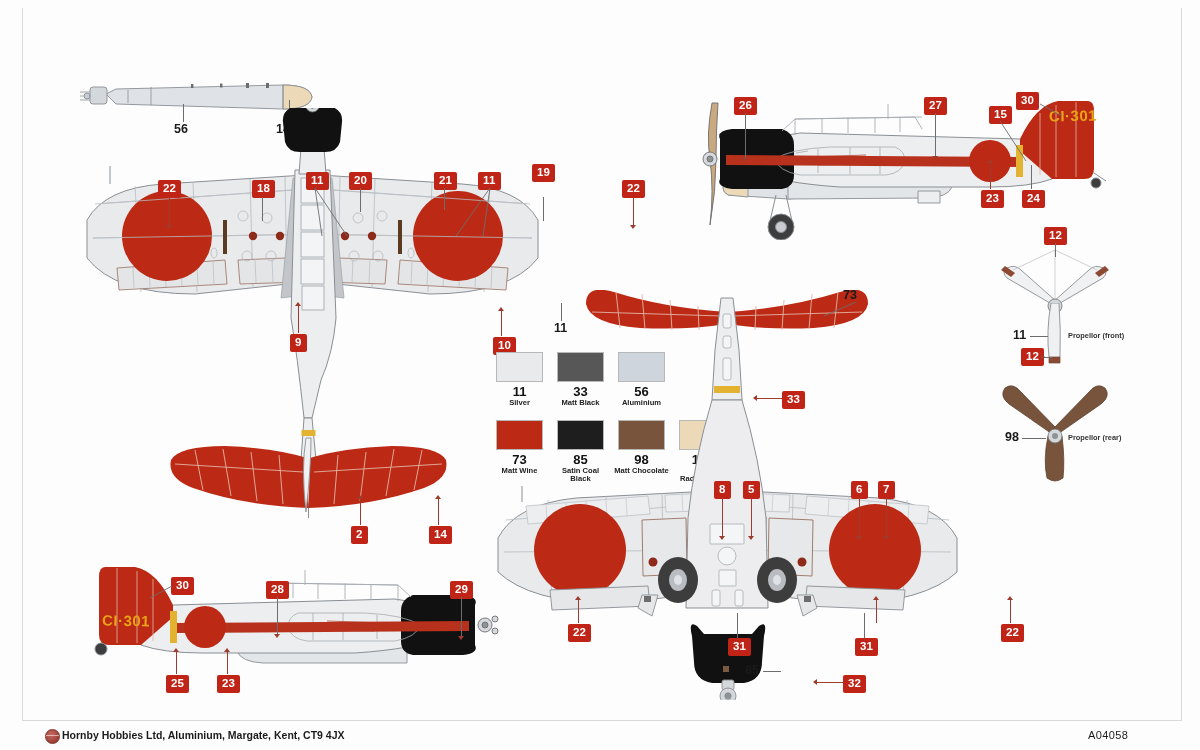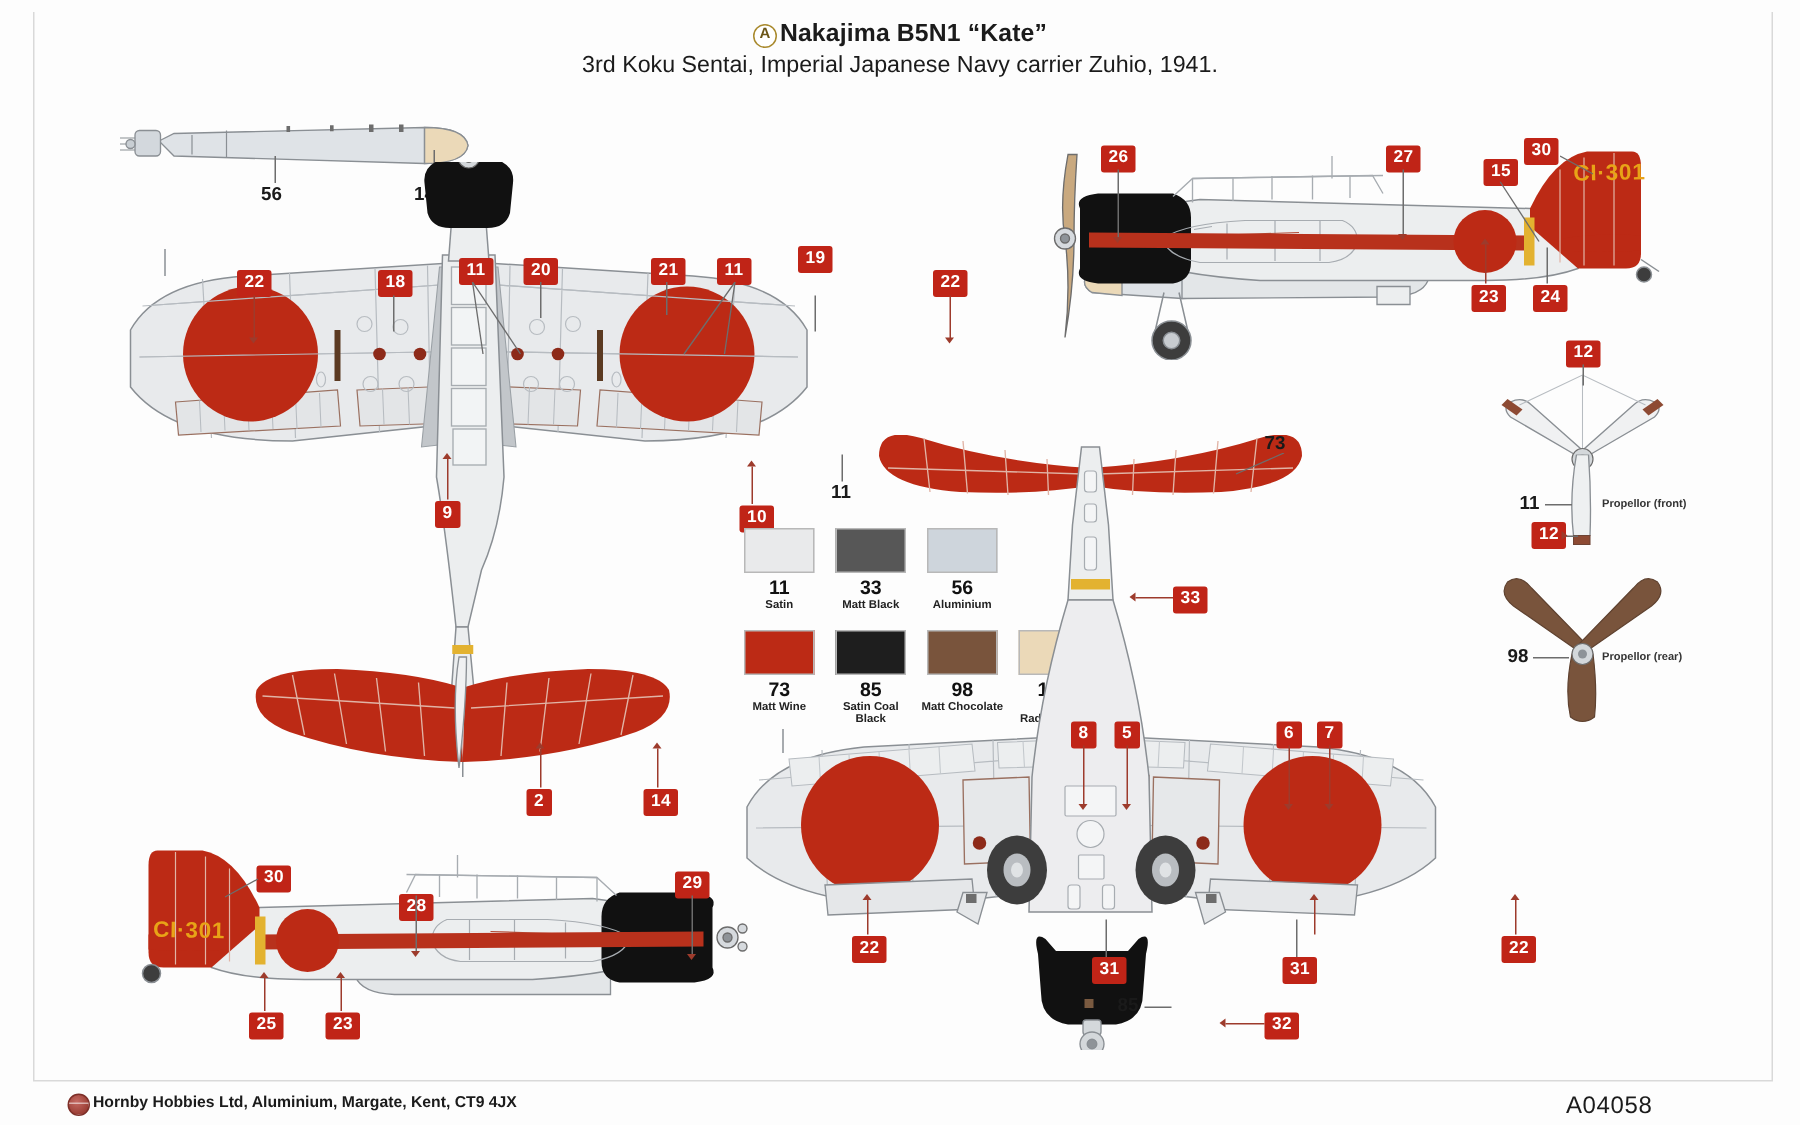--- a/index.html
+++ b/index.html
@@ -60,41 +60,35 @@
   
   .footer{position:absolute;left:62px;top:729px;font-size:10.5px;font-weight:bold;color:#1b1b1b;}
   .hornby-logo{
     position:absolute;left:45px;top:729px;width:13px;height:13px;border-radius:50%;
     background:radial-gradient(circle at 40% 35%,#c56a63,#9c3f36 70%);
     border:1px solid #7d2f28;
   }
   .hornby-logo:after{
     content:"";position:absolute;left:0;top:5px;width:13px;height:1px;background:rgba(255,255,255,.55);
   }
-  .partcode{position:absolute;left:1044px;top:729px;font-size:16px;color:#1b1b1b;letter-spacing:.4px;}
+  .partcode{position:absolute;left:1088px;top:729px;font-size:11px;color:#1b1b1b;letter-spacing:.4px;}
 
   .note{position:absolute;font-size:7.4px;color:#333;font-weight:bold;white-space:nowrap;}
   svg{display:block;}
   .abs{position:absolute;}
 </style>
 </head>
 <body>
 
 <div id="sheet">
 
   <div class="frame-line frame-v" style="left:22px;"></div>
   <div class="frame-line frame-v" style="left:1181px;"></div>
   <div class="frame-line frame-h" style="top:720px;"></div>
 
-  <div class="title-wrap">
-    <div class="title1">
-      <span class="circA">A</span><span>Nakajima B5N1 “Kate”</span>
-    </div>
-    <div class="title2">3rd Koku Sentai, Imperial Japanese Navy carrier Zuhio, 1941.</div>
-  </div>
 
   <svg class="abs" style="left:78px;top:76px;" width="250" height="50" viewBox="0 0 250 50">
     <g stroke="#8a8f94" stroke-width="0.9" fill="#dfe3e7">
       <path d="M28 18 L38 13 L205 9 Q232 9 234 21 Q232 33 205 33 L38 28 Z"></path>
       <path d="M205 9 Q232 9 234 21 Q232 33 205 33 L205 9 Z" fill="#ebd9b8"></path>
       <rect x="12" y="11" width="17" height="17" rx="3" fill="#d3d8dd"></rect>
       <path d="M2 16 L12 16 M2 20 L12 20 M2 24 L12 24" stroke-width="0.8"></path>
       <circle cx="9" cy="20" r="3" fill="#c8ced3"></circle>
       <path d="M50 14 L50 27 M73 11 L73 29" stroke-width="0.8" fill="none"></path>
       <path d="M205 9 L205 33" stroke-width="0.8" fill="none"></path>
@@ -269,21 +263,21 @@
 
   <div class="lead lead-v lead-red" style="left:438px;top:499px;height:26px;"></div>
   <div class="arrow-u" style="left:435px;top:495px;"></div>
   <div class="chip" style="left:429px;top:526px;">14</div>
 
   <div class="swatch-grid">
     <div class="swatch-row">
       <div class="sw-cell">
         <div class="sw-box" style="background:#e9eaeb"></div>
         <div class="sw-num">11</div>
-        <div class="sw-name">Satin</div>
+        <div class="sw-name">Silver</div>
       </div>
       <div class="sw-cell">
         <div class="sw-box" style="background:#575757"></div>
         <div class="sw-num">33</div>
         <div class="sw-name">Matt Black</div>
       </div>
       <div class="sw-cell">
         <div class="sw-box" style="background:#ced5dc"></div>
         <div class="sw-num">56</div>
         <div class="sw-name">Aluminium</div>
@@ -648,21 +642,21 @@
       </g>
     </g>
   </svg>
   <div class="abs" style="left:102px;top:612px;font-size:15px;font-weight:bold;color:#e8a317;letter-spacing:.5px;transform:rotate(1deg);">CI·301</div>
 
   <div class="chip" style="left:171px;top:577px;">30</div>
   <svg class="abs" style="left:148px;top:584px;" width="28" height="22">
     <path d="M24 2 L2 14" stroke="#6d6d6d" stroke-width="0.9" fill="none"></path>
   </svg>
 
-  <div class="chip" style="left:266px;top:596px;">28</div>
+  <div class="chip" style="left:266px;top:581px;">28</div>
   <div class="lead lead-v" style="left:277px;top:597px;height:38px;"></div>
   <div class="arrow-d" style="left:274px;top:634px;"></div>
 
   <div class="chip" style="left:450px;top:581px;">29</div>
   <div class="lead lead-v" style="left:461px;top:597px;height:40px;"></div>
   <div class="arrow-d" style="left:458px;top:636px;"></div>
 
   <div class="lead lead-v lead-red" style="left:176px;top:652px;height:22px;"></div>
   <div class="arrow-u" style="left:173px;top:648px;"></div>
   <div class="chip" style="left:166px;top:675px;">25</div>

